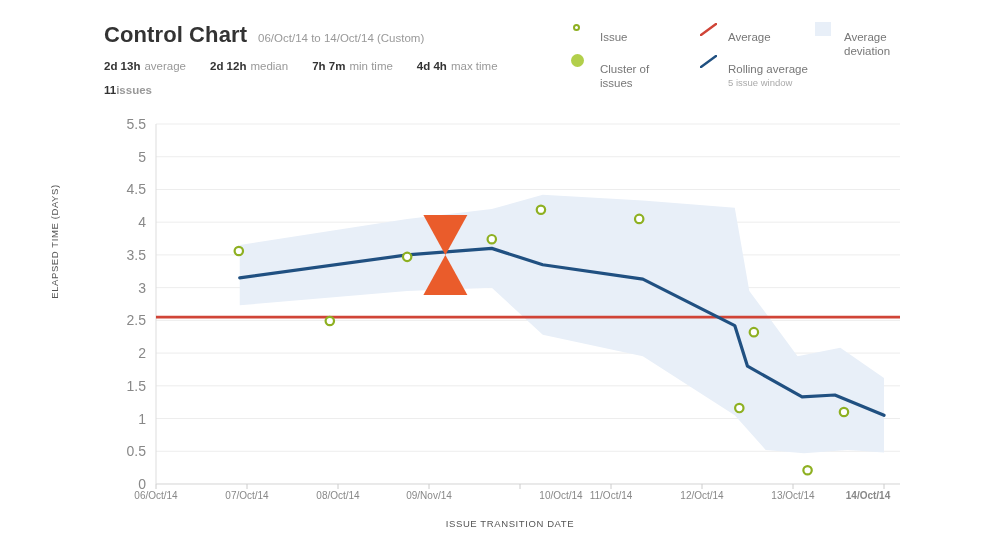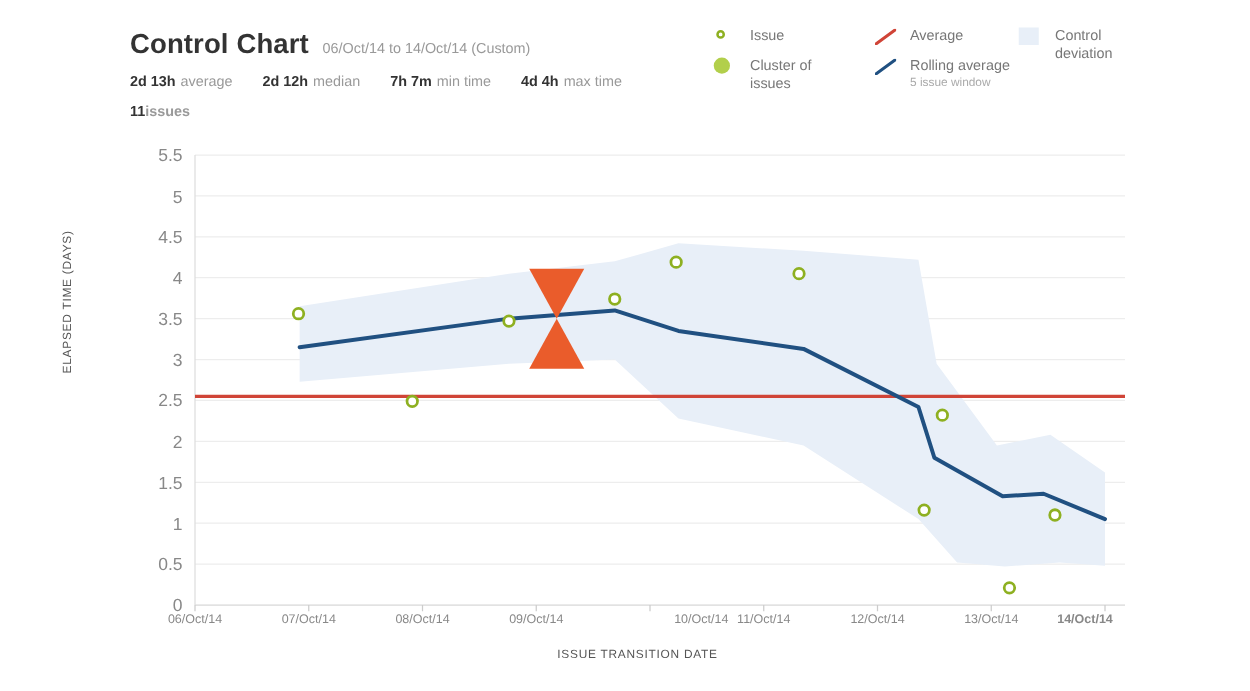--- a/index.html
+++ b/index.html
@@ -104,20 +104,21 @@
     min-width: 24px;
     height: 14px;
     position: relative;
     margin-right: 6px;
   }
   .legend-label {
     font-size: 11.5px;
     color: #777777;
     line-height: 14px;
     max-width: 80px;
+    margin-top: 8px;
   }
   .legend-col.c3 .legend-label { max-width: 70px; }
   .legend-sub {
     font-size: 9.5px;
     color: #aaaaaa;
     line-height: 12px;
     margin-top: 1px;
   }
 
   .sw-ring {
@@ -261,21 +262,21 @@
           <div class="legend-sub">5 issue window</div>
         </div>
       </div>
     </div>
 
     <div class="legend-col c3">
       <div class="legend-item">
         <div class="legend-swatch">
           <div class="sw-band"></div>
         </div>
-        <div class="legend-label">Control deviation</div>
+        <div class="legend-label">Average deviation</div>
       </div>
     </div>
 
   </div>
 
   <div class="chart-wrap">
     <div class="y-axis-title">ELAPSED TIME (DAYS)</div>
     <div class="x-axis-title">ISSUE TRANSITION DATE</div>
     <svg id="plot-svg" width="1000" height="553" style="position:absolute;left:0;top:0;">
         <line x1="156" y1="484" x2="900" y2="484" stroke="#ededed" stroke-width="1"></line>
@@ -328,21 +329,21 @@
         <div class="y-tick-label" style="top: 320.364px; left: 112px; width: 34px;">2.5</div>
         <div class="y-tick-label" style="top: 287.636px; left: 112px; width: 34px;">3</div>
         <div class="y-tick-label" style="top: 254.909px; left: 112px; width: 34px;">3.5</div>
         <div class="y-tick-label" style="top: 222.182px; left: 112px; width: 34px;">4</div>
         <div class="y-tick-label" style="top: 189.455px; left: 112px; width: 34px;">4.5</div>
         <div class="y-tick-label" style="top: 156.727px; left: 112px; width: 34px;">5</div>
         <div class="y-tick-label" style="top: 124px; left: 112px; width: 34px;">5.5</div>
         <div class="x-tick-label" style="left: 156px; text-align: center;">06/Oct/14</div>
         <div class="x-tick-label" style="left: 247px;">07/Oct/14</div>
         <div class="x-tick-label" style="left: 338px;">08/Oct/14</div>
-        <div class="x-tick-label" style="left: 429px;">09/Oct/14</div>
+        <div class="x-tick-label" style="left: 429px;">09/Nov/14</div>
         <div class="x-tick-label" style="left: 520px; margin-left: 41px;">10/Oct/14</div>
         <div class="x-tick-label" style="left: 611px;">11/Oct/14</div>
         <div class="x-tick-label" style="left: 702px;">12/Oct/14</div>
         <div class="x-tick-label" style="left: 793px;">13/Oct/14</div>
         <div class="x-tick-label" style="left: 868px; font-weight: bold;">14/Oct/14</div>
       </div>
   </div>
 
 </div>
 

